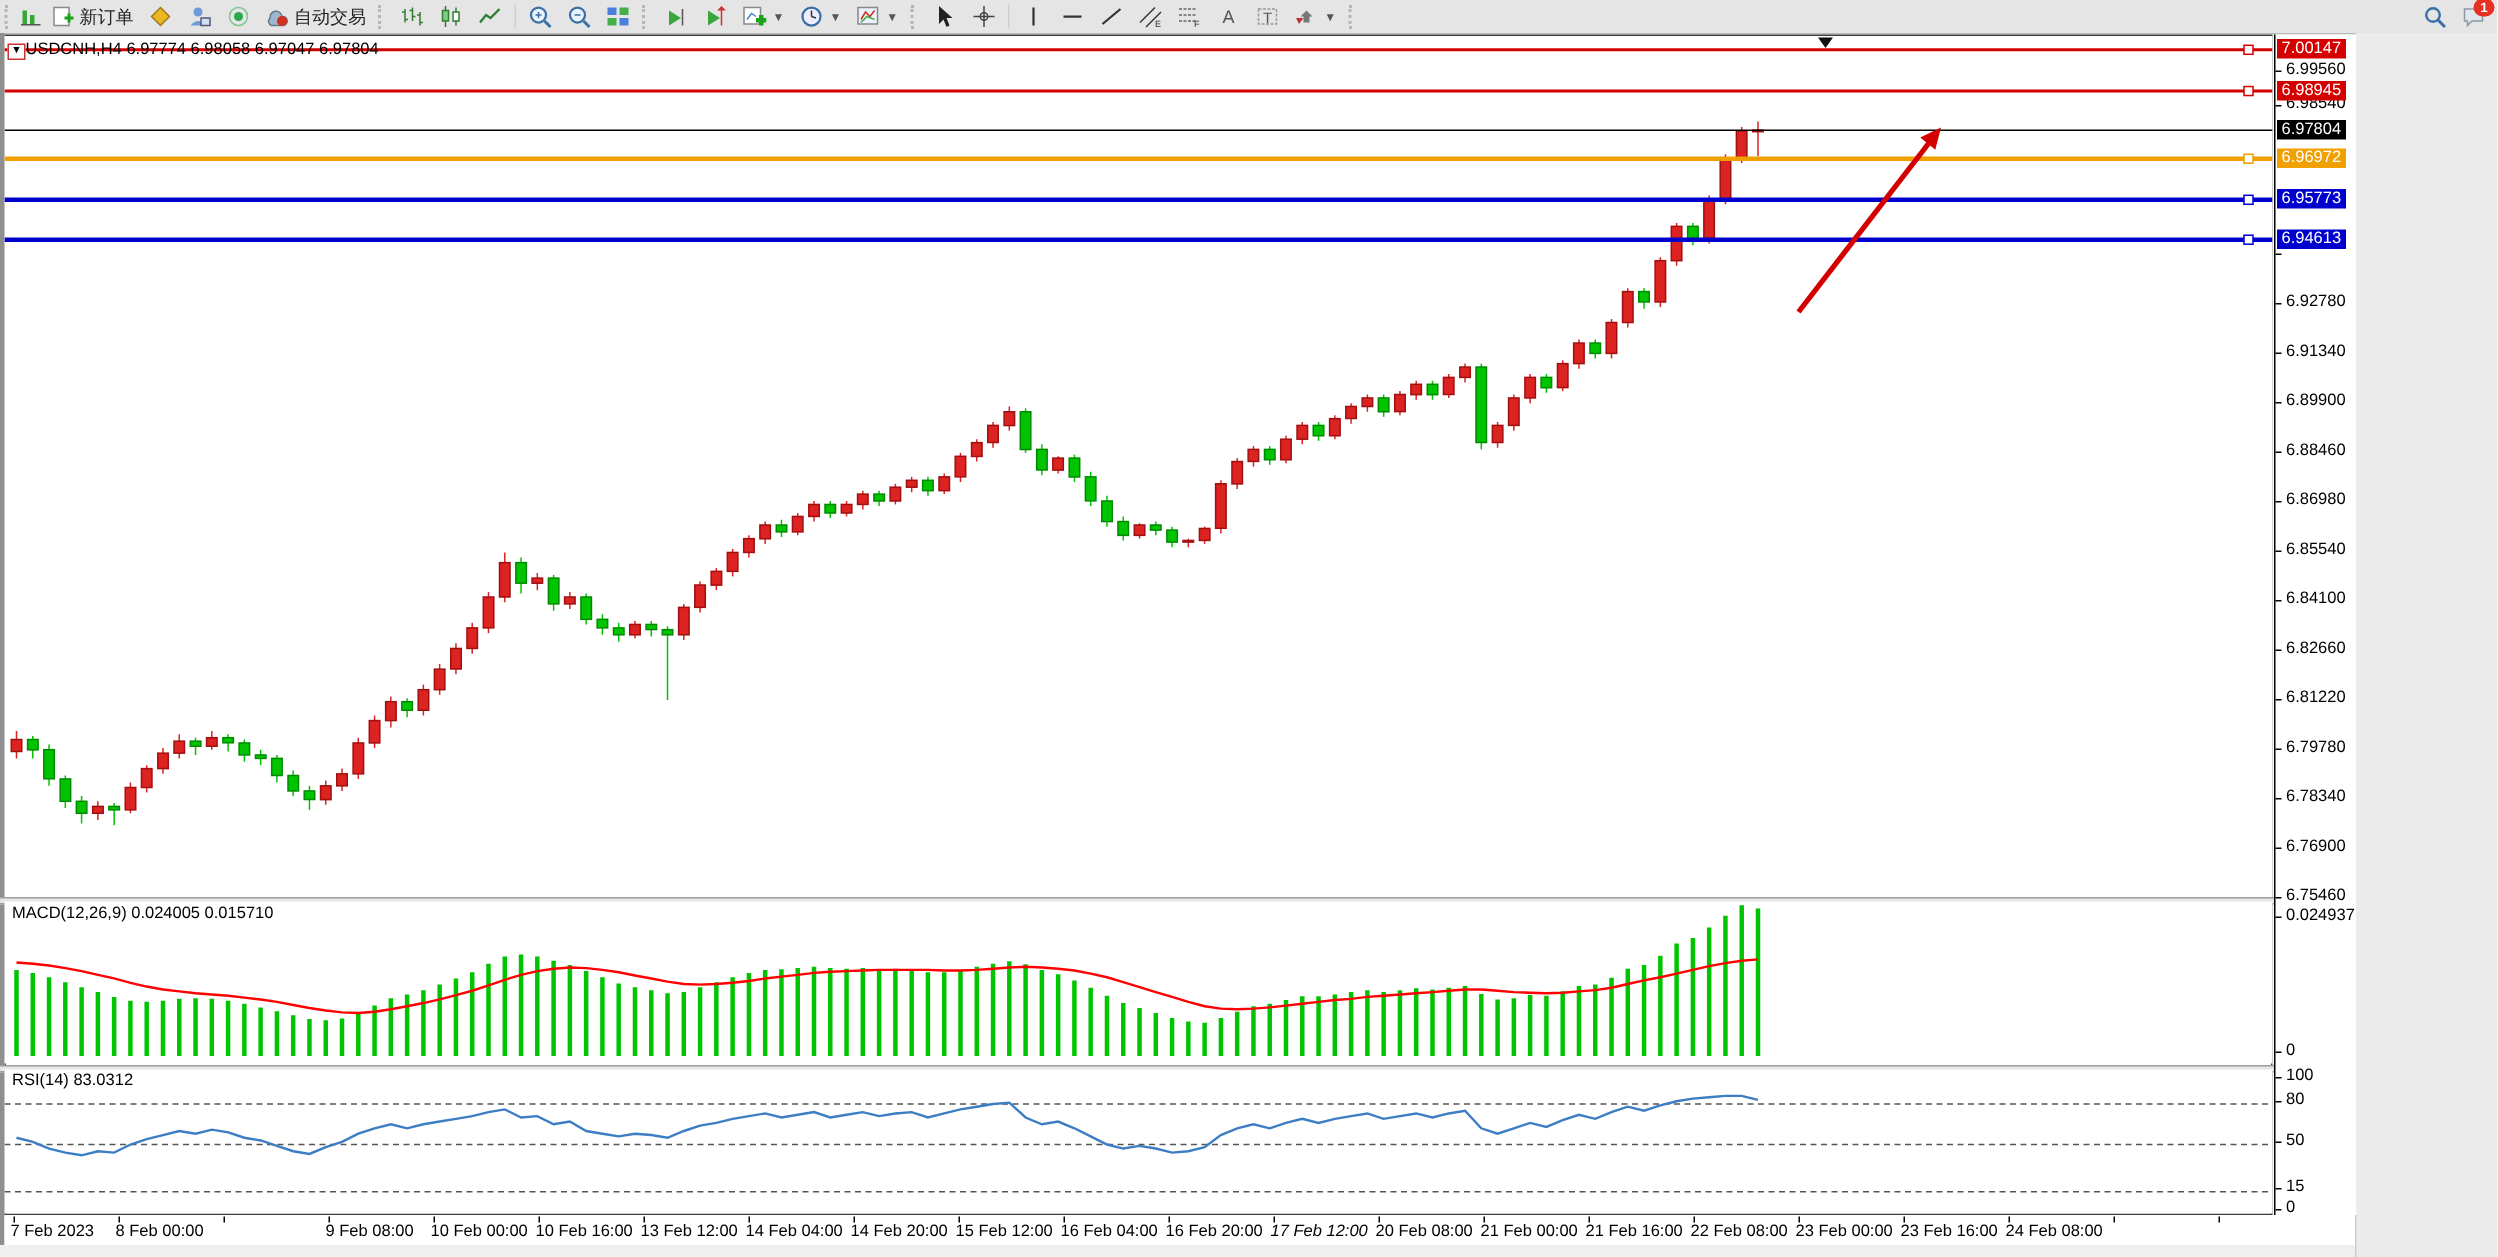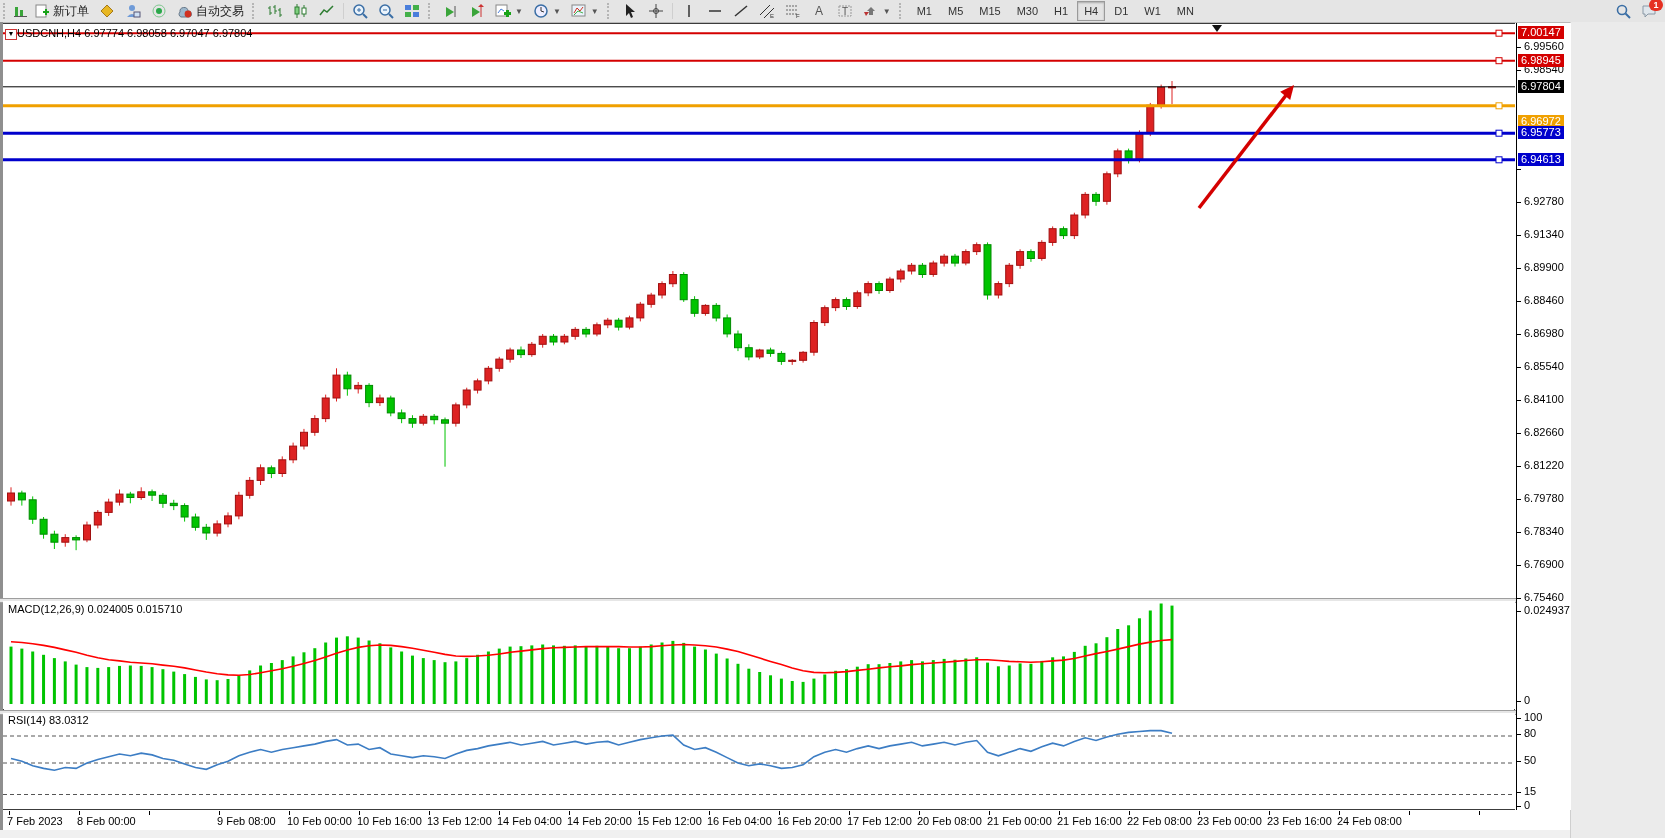--- a/index.html
+++ b/index.html
@@ -307,31 +307,20 @@
         <svg width="16" height="16">
             <polygon points="4,2 8,6 6,6 6,10 2,10 2,6 0,6" fill="#777" transform="translate(4,2)"></polygon>
             <polygon points="3,13 6,9 1,9" fill="#b33"></polygon>
           </svg>
       </span>
         <span class="drop">▼</span>
     </div>
 
     <div class="tb-handle"></div>
 
-    <div id="timeframe-group" style="display: flex;">
-        <div class="tfbtn">M1</div>
-        <div class="tfbtn">M5</div>
-        <div class="tfbtn">M15</div>
-        <div class="tfbtn">M30</div>
-        <div class="tfbtn">H1</div>
-        <div class="tfbtn active">H4</div>
-        <div class="tfbtn">D1</div>
-        <div class="tfbtn">W1</div>
-        <div class="tfbtn">MN</div>
-      </div>
 
     <div id="tb-right">
       <span class="tb-ico">
         <svg width="16" height="16">
             <circle cx="7" cy="7" r="4.5" fill="none" stroke="#3a6ea5" stroke-width="1.6"></circle>
             <line x1="10.5" y1="10.5" x2="15" y2="15" stroke="#3a6ea5" stroke-width="2"></line>
           </svg>
       </span>
       <span class="tb-ico" style="position:relative">
         <svg width="16" height="16">
@@ -736,21 +725,21 @@
       <div class="ax-tick" style="top: 469.158px;">6.79780</div>
       <div class="ax-dash" style="top: 509.106px;"></div>
       <div class="ax-tick" style="top: 502.106px;">6.78340</div>
       <div class="ax-dash" style="top: 542.053px;"></div>
       <div class="ax-tick" style="top: 535.053px;">6.76900</div>
       <div class="ax-dash" style="top: 575px;"></div>
       <div class="ax-tick" style="top: 568px;">6.75460</div>
       <div class="ax-badge" style="top: 3.16144px; background: rgb(212, 0, 0);">7.00147</div>
       <div class="ax-badge" style="top: 30.6632px; background: rgb(212, 0, 0);">6.98945</div>
       <div class="ax-badge" style="top: 56.7693px; background: rgb(0, 0, 0);">6.97804</div>
-      <div class="ax-badge" style="top: 75.8054px; background: rgb(240, 160, 0); margin-top: 16px;">6.96972</div>
+      <div class="ax-badge" style="top: 75.8054px; background: rgb(240, 160, 0);">6.96972</div>
       <div class="ax-badge" style="top: 103.239px; background: rgb(0, 0, 204);">6.95773</div>
       <div class="ax-badge" style="top: 129.779px; background: rgb(0, 0, 204);">6.94613</div>
       <div class="ax-dash" style="top: 588px;"></div>
       <div class="ax-tick" style="top: 581px;">0.024937</div>
       <div class="ax-dash" style="top: 678px;"></div>
       <div class="ax-tick" style="top: 671px;">0</div>
       <div class="ax-dash" style="top: 695px;"></div>
       <div class="ax-tick" style="top: 688px;">100</div>
       <div class="ax-dash" style="top: 710.7px;"></div>
       <div class="ax-tick" style="top: 703.7px;">80</div>
@@ -780,21 +769,21 @@
       <div class="t-label" style="left: 494px;">14 Feb 04:00</div>
       <div class="t-tick" style="left: 566px;"></div>
       <div class="t-label" style="left: 564px;">14 Feb 20:00</div>
       <div class="t-tick" style="left: 636px;"></div>
       <div class="t-label" style="left: 634px;">15 Feb 12:00</div>
       <div class="t-tick" style="left: 706px;"></div>
       <div class="t-label" style="left: 704px; text-align: center;">16 Feb 04:00</div>
       <div class="t-tick" style="left: 776px;"></div>
       <div class="t-label" style="left: 774px;">16 Feb 20:00</div>
       <div class="t-tick" style="left: 846px;"></div>
-      <div class="t-label" style="left: 844px;">17 Feb 12:00</div>
+      <div class="t-label" style="left: 844px; font-style: italic;">17 Feb 12:00</div>
       <div class="t-tick" style="left: 916px;"></div>
       <div class="t-label" style="left: 914px;">20 Feb 08:00</div>
       <div class="t-tick" style="left: 986px;"></div>
       <div class="t-label" style="left: 984px;">21 Feb 00:00</div>
       <div class="t-tick" style="left: 1056px;"></div>
       <div class="t-label" style="left: 1054px;">21 Feb 16:00</div>
       <div class="t-tick" style="left: 1126px;"></div>
       <div class="t-label" style="left: 1124px;">22 Feb 08:00</div>
       <div class="t-tick" style="left: 1196px;"></div>
       <div class="t-label" style="left: 1194px;">23 Feb 00:00</div>

